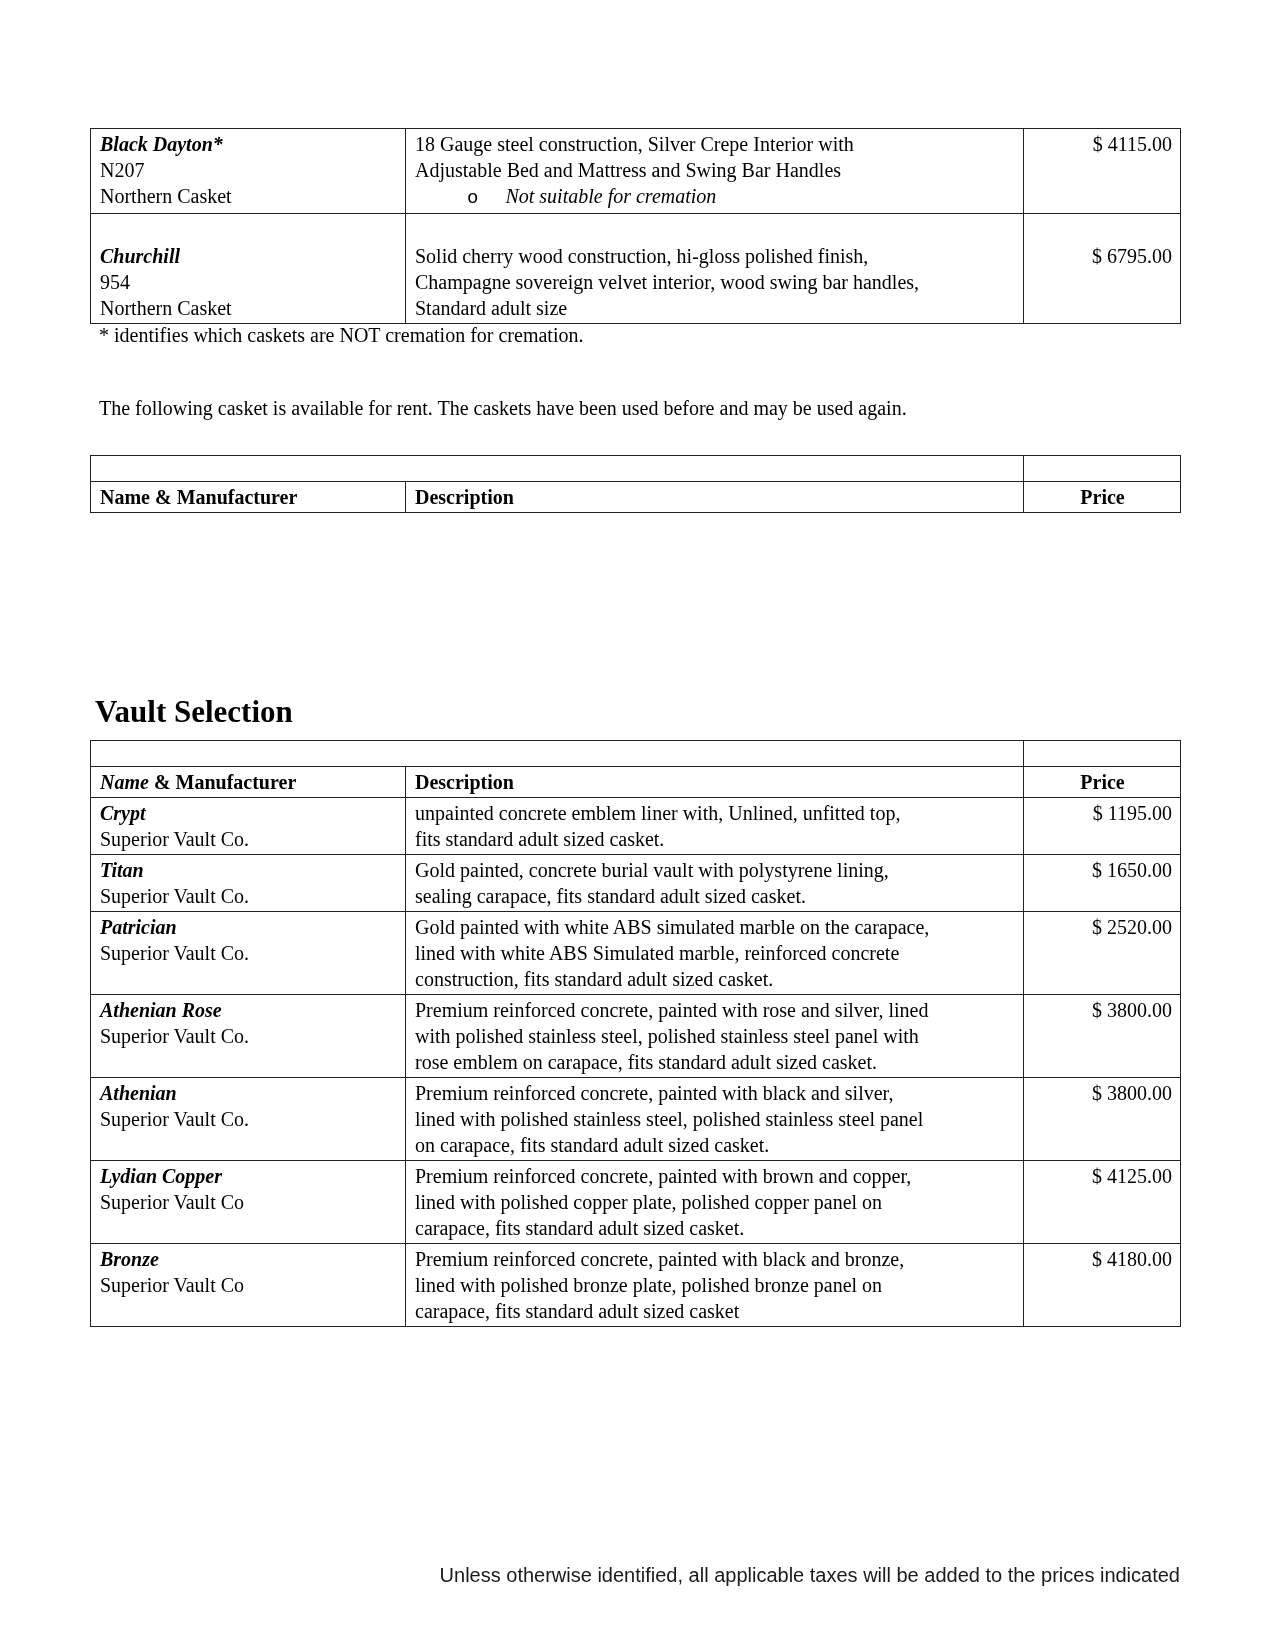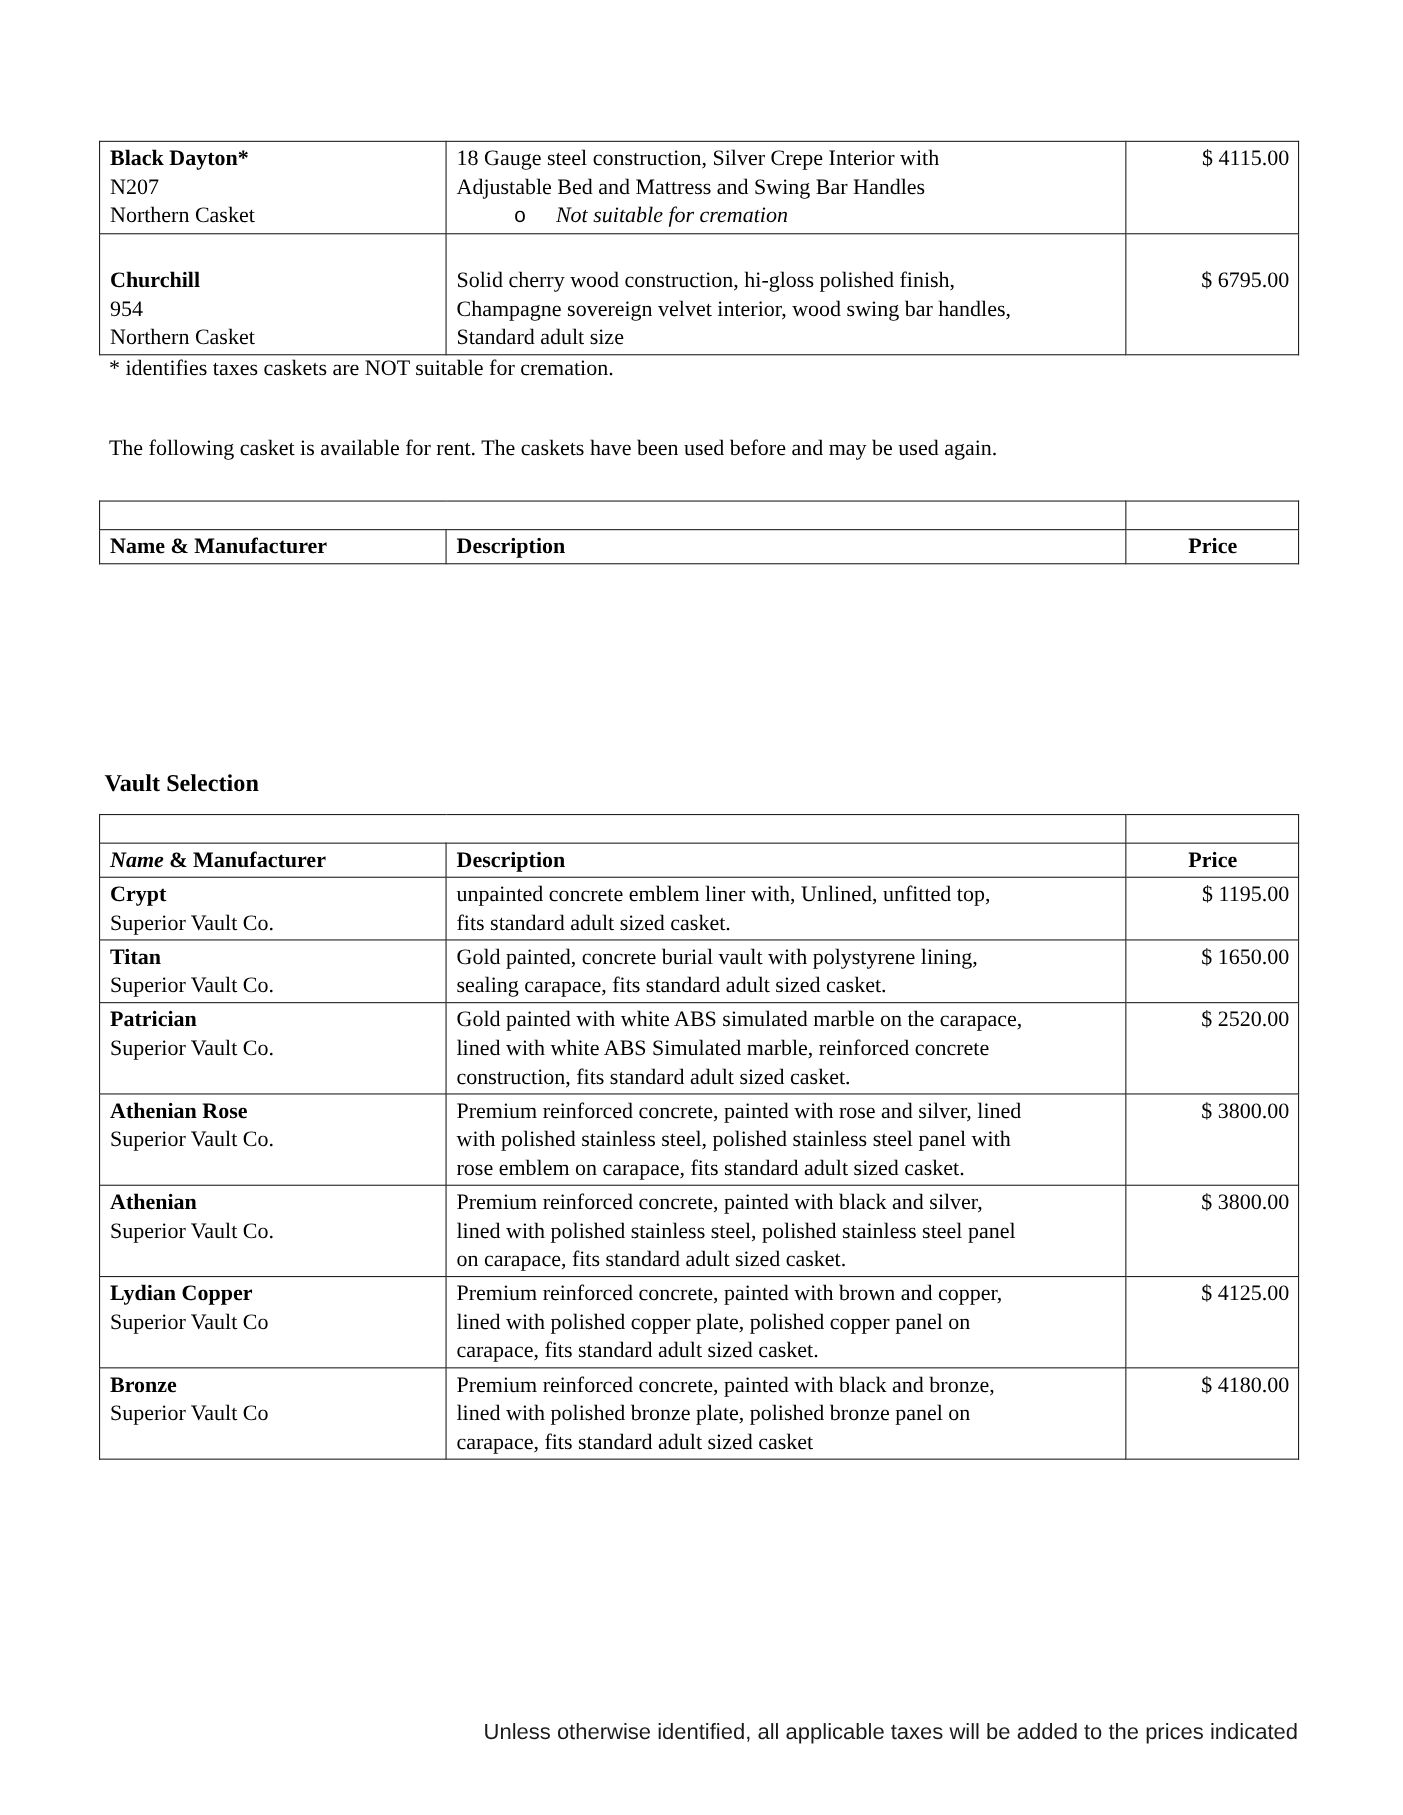--- a/index.html
+++ b/index.html
@@ -21,39 +21,39 @@
   table.doc-table td {
     border: 1.5px solid #222;
     vertical-align: top;
     padding: 2px 8px 2px 9px;
     line-height: 26px;
   }
   col.c-name  { width: 315px; }
   col.c-desc  { width: 618px; }
   col.c-price { width: 157px; }
 
-  .item-name { font-weight: bold; }
+  .item-name { font-weight: bold; font-style: italic; }
   .pre { white-space: pre-line; }
   td.price-cell { text-align: right; padding-right: 13px; }
   tr.header-row td { font-weight: bold; }
   tr.header-row td.price-head { text-align: center; padding-right: 8px; }
   .hdr-italic { font-style: italic; }
   tr.pad-top td { padding-top: 29px; }
   tr.empty-row td { height: 26px; padding: 0; }
   td.merged { border-right: none; }
 
   .bullet-line { margin-left: 52px; }
   .bullet { font-family: "Liberation Mono", "DejaVu Sans Mono", monospace; font-size: 19px; }
   .bullet-text { font-style: italic; margin-left: 27px; }
 
   .note-line { position: absolute; left: 99px; top: 322px; line-height: 26px; }
   .intro-line { position: absolute; left: 99px; top: 395px; line-height: 26px; text-align: center; }
   .section-heading {
     position: absolute; left: 95px; top: 692px;
-    font-size: 22px; font-weight: bold; line-height: 40px;
+    font-size: 31px; font-weight: bold; line-height: 40px;
     font-family: "Liberation Serif", "DejaVu Serif", serif;
   }
   .footer-line {
     position: absolute; left: 90px; top: 1562px; width: 1090px;
     text-align: right;
     font-family: "Liberation Sans", "DejaVu Sans", sans-serif;
     font-size: 20px; line-height: 26px; color: #1a1a1a;
   }
 
   #casket-table { top: 128px; }
@@ -104,21 +104,21 @@
     <td>
       <div class="pre">Solid cherry wood construction, hi-gloss polished finish,
 Champagne sovereign velvet interior, wood swing bar handles,
 Standard adult size</div>
     </td>
     <td class="price-cell">$ 6795.00</td>
   </tr>
 </tbody>
   </table>
 
-<div class="note-line">* identifies taxes caskets are NOT suitable for cremation.</div>
+<div class="note-line">* identifies which caskets are NOT cremation for cremation.</div>
 
 <div class="intro-line">The following casket is available for rent. The caskets have been used before and may be used again.</div>
 
 <table class="doc-table abs" id="rental-table">
   <colgroup>
       <col class="c-name">
       <col class="c-desc">
       <col class="c-price">
     </colgroup>
   <tbody>

